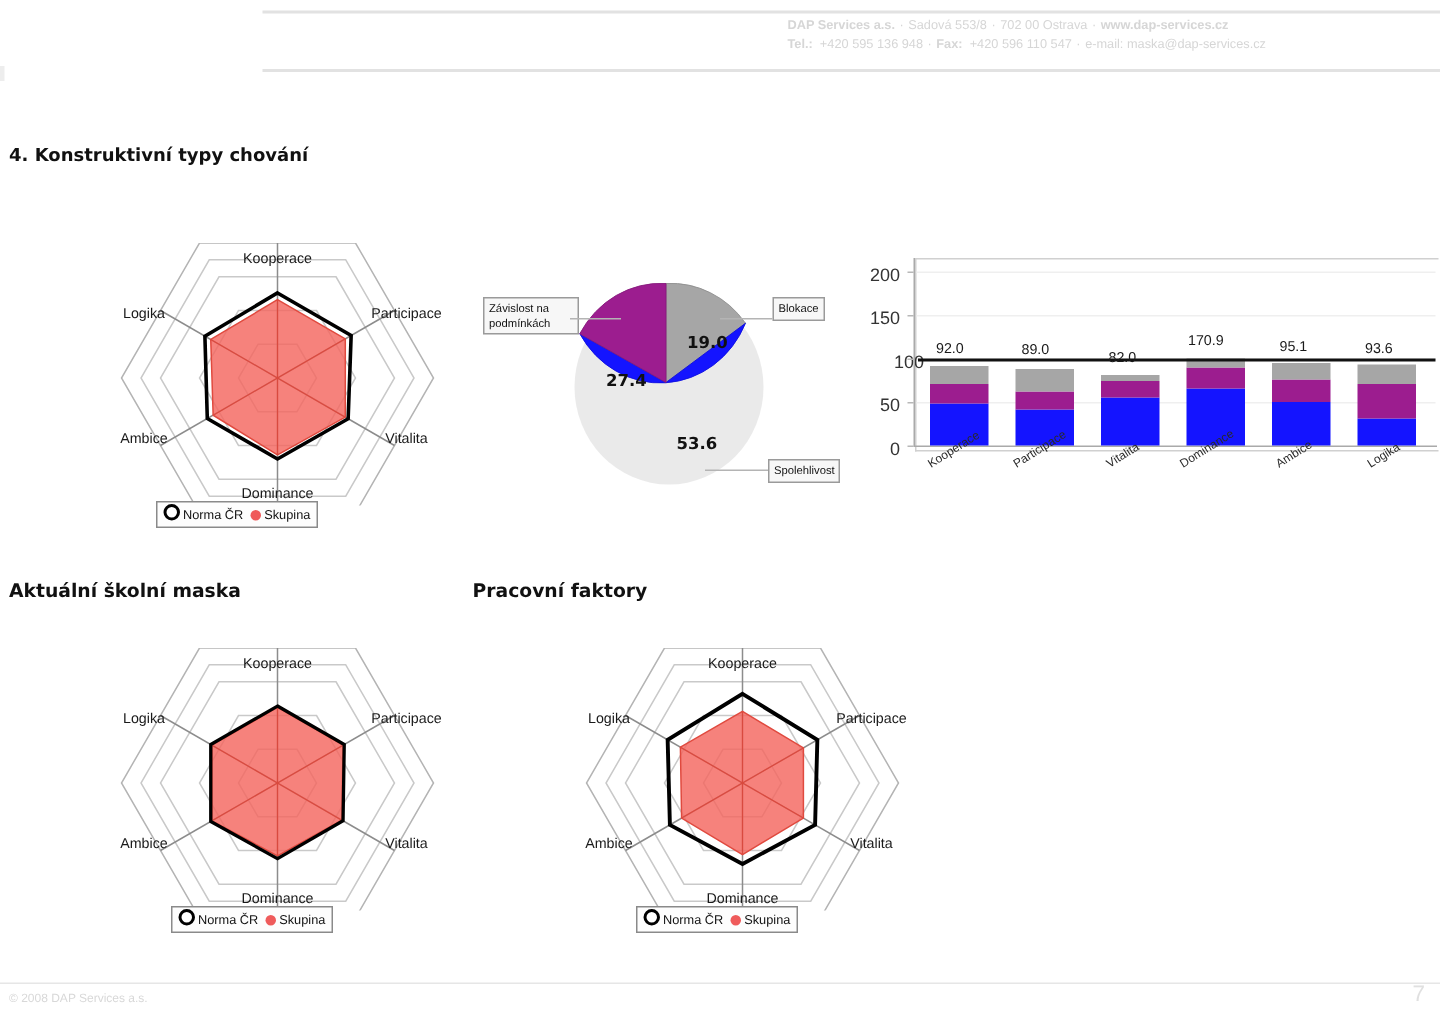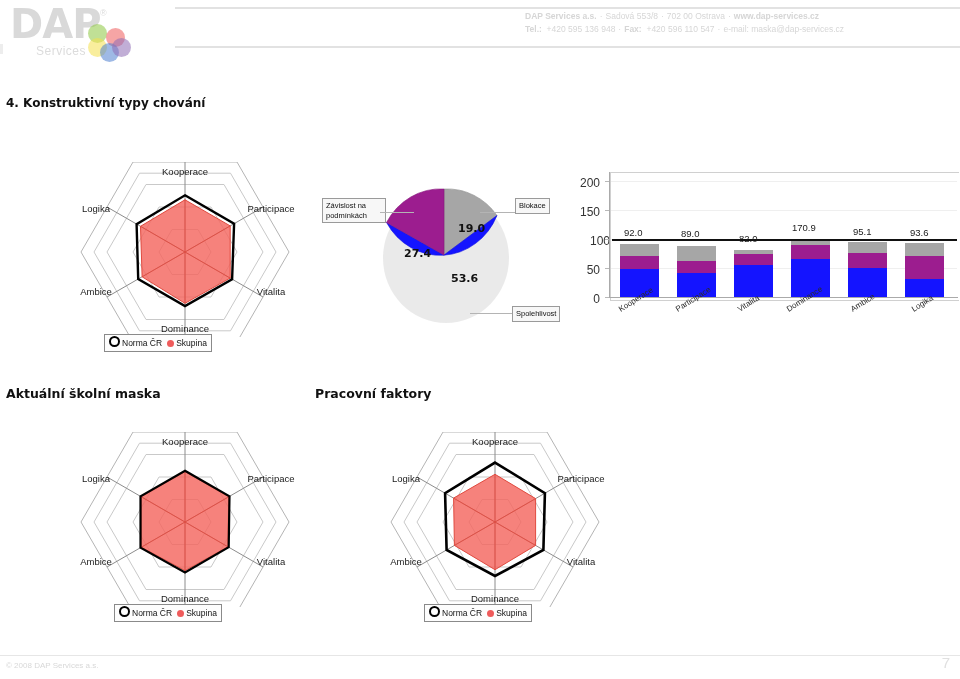--- a/index.html
+++ b/index.html
@@ -142,32 +142,20 @@
   }
   .edge-tick{position:absolute;left:0;top:44px;width:3px;height:10px;background:#ededed;}
 </style>
 </head>
 <body>
 
 <div class="page">
 
   <div class="header">
 
-    <div class="logo">
-      <div class="logo-text">DAP</div>
-      <div class="logo-reg">®</div>
-      <div class="logo-sub">Services</div>
-      <div class="logo-blobs">
-        <span class="blob" style="left: 0px; top: 0px; background: rgb(140, 198, 63);"></span>
-        <span class="blob" style="left: 0px; top: 14px; background: rgb(244, 224, 77);"></span>
-        <span class="blob" style="left: 18px; top: 4px; background: rgb(239, 91, 91);"></span>
-        <span class="blob" style="left: 12px; top: 19px; background: rgb(79, 127, 208);"></span>
-        <span class="blob" style="left: 24px; top: 14px; background: rgb(142, 107, 181);"></span>
-      </div>
-    </div>
 
     <div class="hdr-rule top"></div>
     <div class="hdr-rule bot"></div>
     <div class="edge-tick"></div>
 
     <div class="hdr-text">
       <span class="hdr-line">
         <b>DAP Services a.s.</b><span class="sep">·</span><span>Sadová 553/8</span><span class="sep">·</span><span>702 00 Ostrava</span><span class="sep">·</span><b>www.dap-services.cz</b>
       </span>
       <span class="hdr-line">
@@ -223,21 +211,21 @@
       <g transform="translate(124,77)">
 
         <path d="M0,0 L0,-66 A62,66 0 0,1 53.0,-39.5 Z" fill="#a6a6a6" stroke="#8f8f8f" stroke-width="0.6"></path>
 
         <path d="M0,0 L53.0,-39.5 A62,66 0 0,1 -57.5,-32.5 Z" fill="#1414ff" stroke="#0e0ee0" stroke-width="0.6"></path>
 
         <path d="M0,0 L-57.5,-32.5 A62,66 0 0,1 0,-66 Z" fill="#9c1d8f" stroke="#861a7c" stroke-width="0.6"></path>
       </g>
     </svg>
     <div class="pie-val" style="left:138px;top:44px;">19.0</div>
-    <div class="pie-val" style="left:131px;top:94px;color:#111;text-align:center;">53.6</div>
+    <div class="pie-val" style="left:131px;top:111px;color:#111;text-align:center;">53.6</div>
     <div class="pie-val" style="left:84px;top:69px;">27.4</div>
 
     <div class="callout" style="left:2px;top:20px;width:56px;">Závislost na podmínkách</div>
     <div class="leader" style="left:60px;top:34px;width:34px;"></div>
 
     <div class="callout" style="left:195px;top:20px;">Blokace</div>
     <div class="leader" style="left:160px;top:34px;width:35px;"></div>
 
     <div class="callout" style="left:192px;top:128px;">Spolehlivost</div>
     <div class="leader" style="left:150px;top:135px;width:42px;"></div>
@@ -246,21 +234,21 @@
   <div class="barchart">
     <div class="bc-plot-border"></div>
 
     <div class="bc-grid" style="top:9px;"></div>
     <div class="bc-grid" style="top:38px;"></div>
     <div class="bc-grid" style="top:67px;"></div>
     <div class="bc-grid" style="top:96px;"></div>
 
     <div class="bc-ylabel" style="left:6px;top:4px;">200</div>
     <div class="bc-ylabel" style="left:6px;top:33px;">150</div>
-    <div class="bc-ylabel" style="left:16px;top:62px;">100</div>
+    <div class="bc-ylabel" style="left:22px;top:62px;">100</div>
     <div class="bc-ylabel" style="left:6px;top:91px;">50</div>
     <div class="bc-ylabel" style="left:6px;top:120px;">0</div>
 
     <div class="bc-tick" style="top:9px;"></div>
     <div class="bc-tick" style="top:38px;"></div>
     <div class="bc-tick" style="top:67px;"></div>
     <div class="bc-tick" style="top:96px;"></div>
     <div class="bc-tick" style="top:125px;"></div>
 
     <div class="bc-axis" style="left:41px;top:0px;width:1px;height:126px;"></div>

